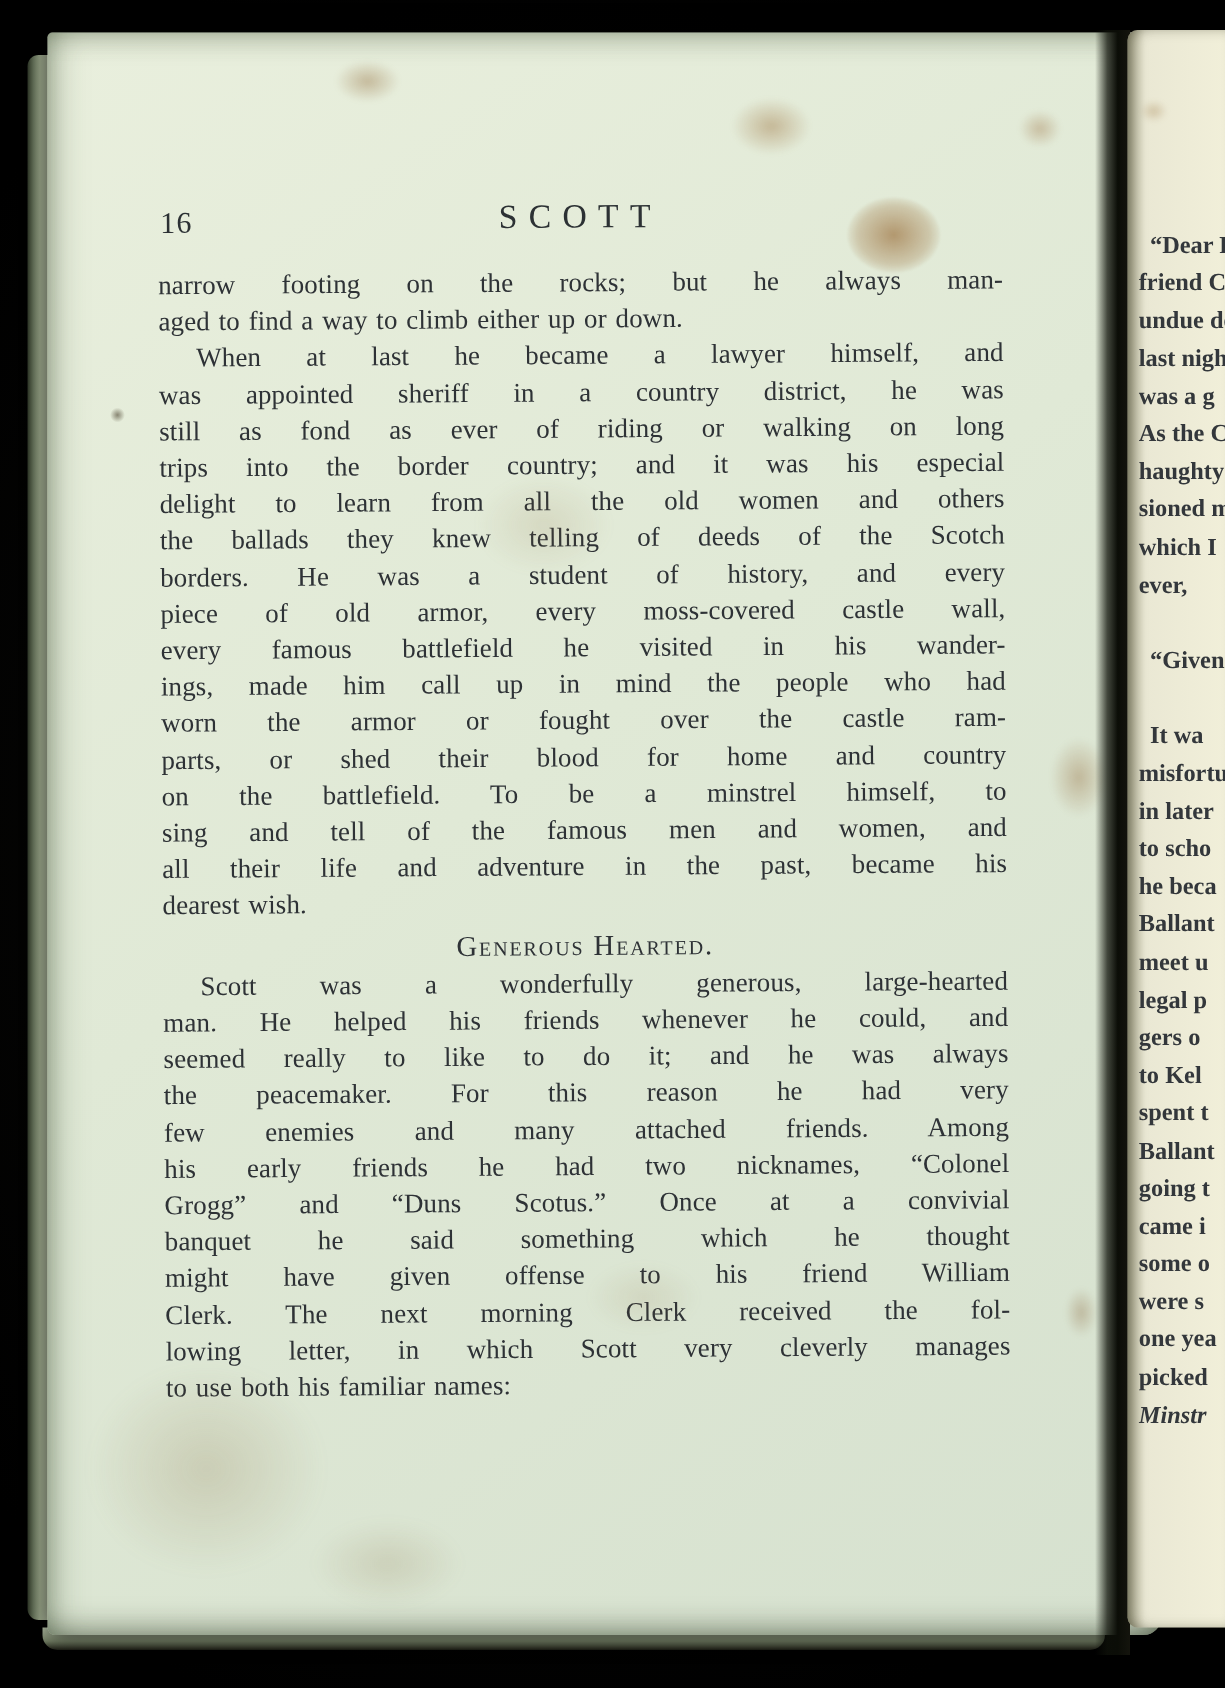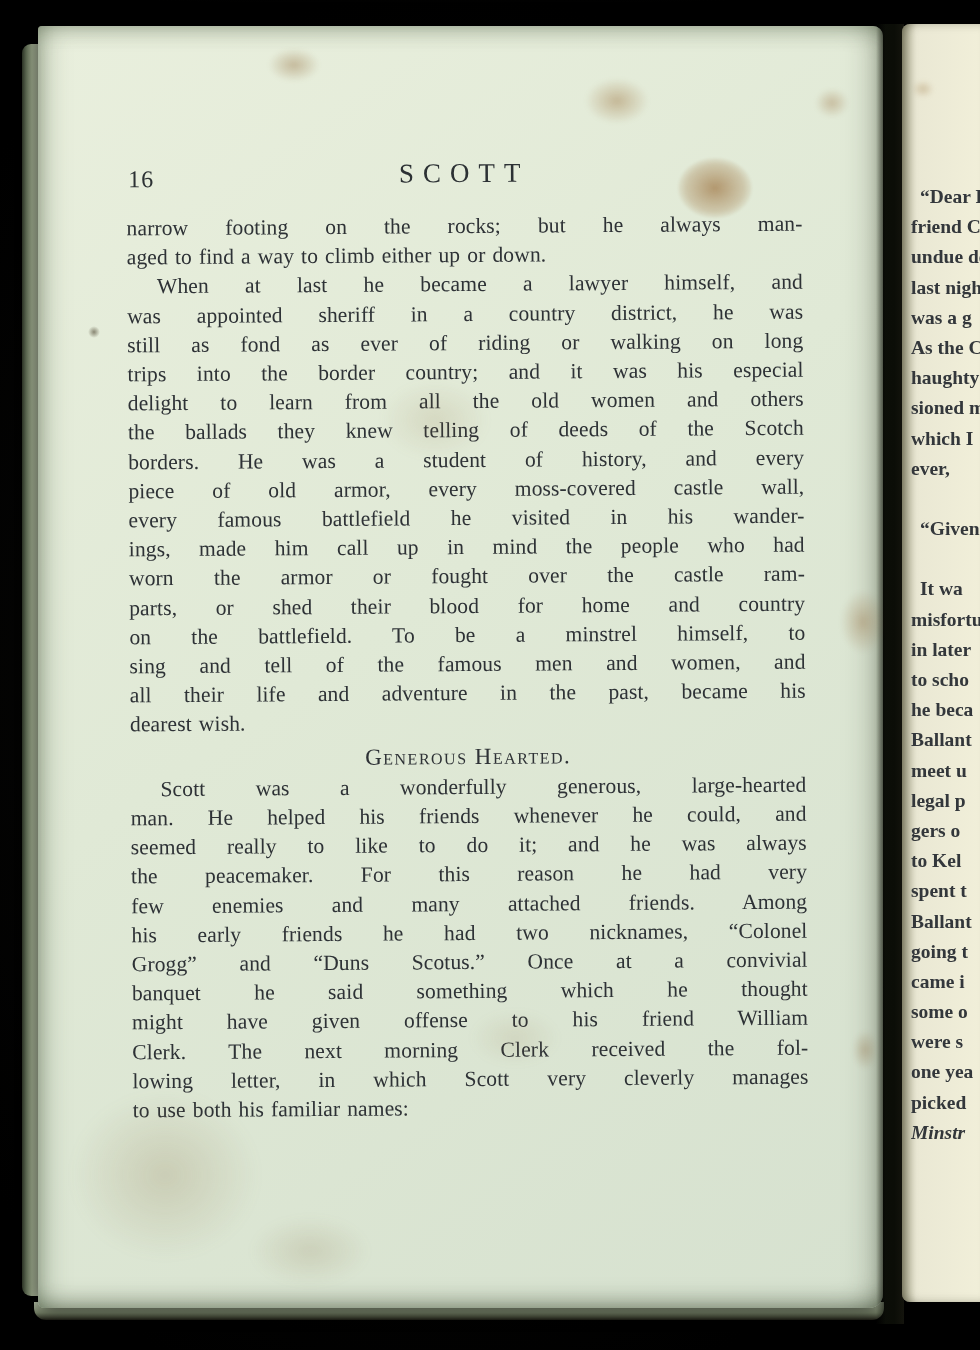--- a/index.html
+++ b/index.html
@@ -40,20 +40,21 @@
     width: 845px; height: 1282px;
     background: linear-gradient(145deg, #e9efdd 0%, #e0e9d6 45%, #d6e1cf 100%);
     border-radius: 4px 10px 14px 6px;
     box-shadow:
       inset 14px 0 30px -14px rgba(55, 75, 45, .55),
       inset -20px 0 34px -18px rgba(40, 50, 30, .55),
       inset 0 -16px 26px -16px rgba(40, 50, 30, .5),
       inset 0 14px 26px -16px rgba(60, 80, 50, .35),
       0 0 20px rgba(0,0,0,.85);
     overflow: hidden;
+    padding-left: 46px;
   }
 
   .page-inner {
     position: absolute;
     left: 88px; top: 130px;
     width: 676px;
     transform: rotate(-0.4deg);
     transform-origin: 50% 0;
   }
   .header-row { position: relative; height: 46px; }

